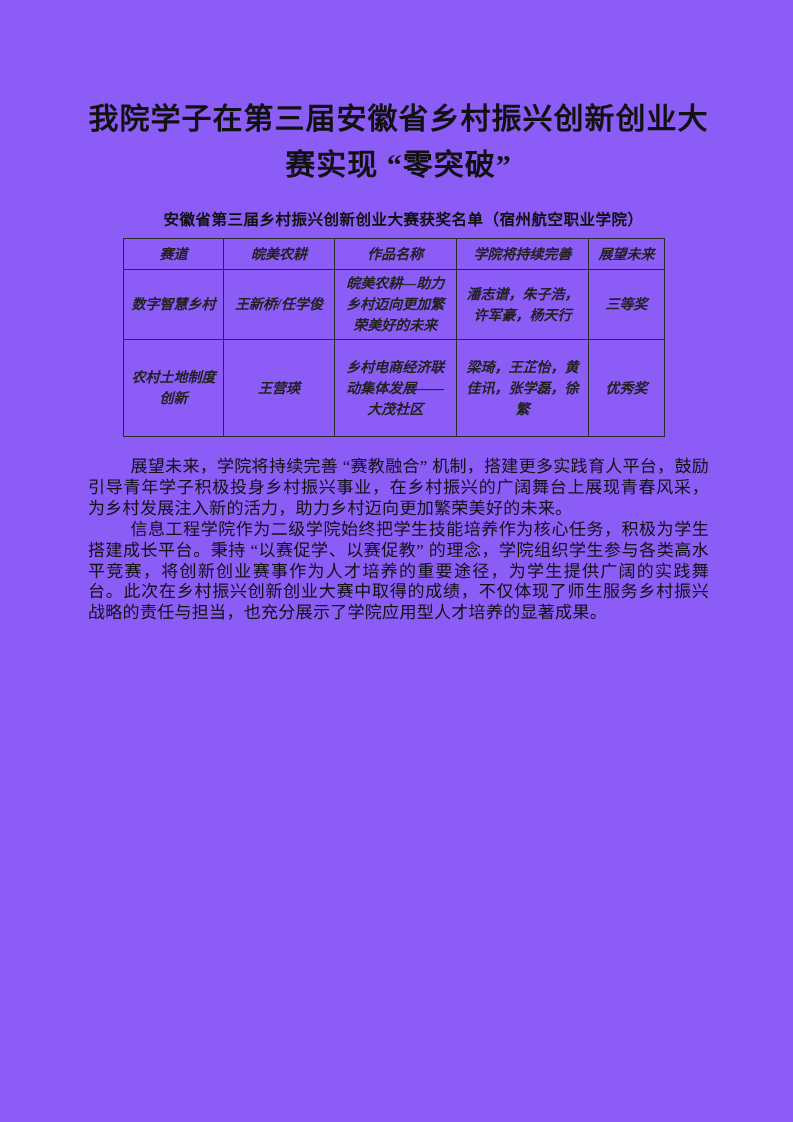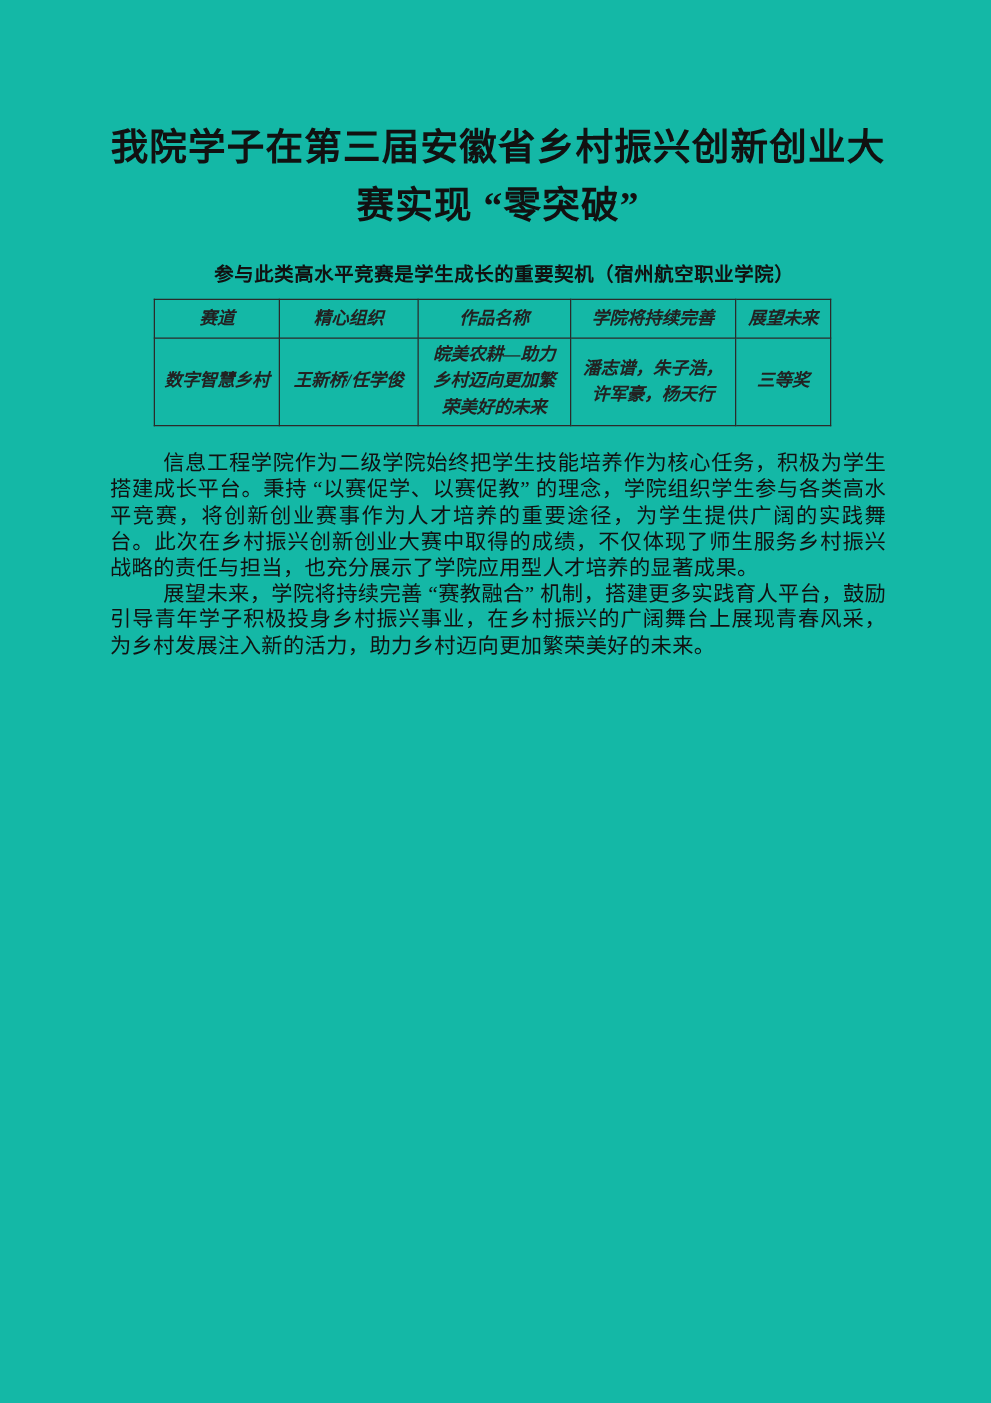--- a/index.html
+++ b/index.html
@@ -3,21 +3,21 @@
 <meta charset="utf-8">
 <style>
   html, body { margin: 0; padding: 0; }
   body {
     width: 793px; height: 1122px;
     background: #e9e9e9;
     font-family: "Liberation Serif", "DejaVu Serif", serif;
   }
   .page {
     width: 793px; height: 1122px;
-    background: #14b8a6;
+    background: #8b5cf6;
     box-sizing: border-box;
     padding: 96px 84px 40px 88px;
     color: #111111;
     overflow: hidden;
   }
   .doc-title {
     margin: 0 0 16px 0;
     font-size: 30px;
     line-height: 46px;
     font-weight: 700;
@@ -71,49 +71,56 @@
   .col-award   { width: 14.0%; }
 </style>
 </head>
 <body>
 
 <div class="page">
 
   <h1 class="doc-title">我院学子在第三届安徽省乡村振兴创新创业大赛实现 “零突破”</h1>
 
 
-  <div class="table-caption">参与此类高水平竞赛是学生成长的重要契机（宿州航空职业学院）</div>
+  <div class="table-caption">安徽省第三届乡村振兴创新创业大赛获奖名单（宿州航空职业学院）</div>
 
   <table class="awards-table">
     <colgroup>
       <col class="col-track">
       <col class="col-teacher">
       <col class="col-work">
       <col class="col-members">
       <col class="col-award">
     </colgroup>
     <thead>
       <tr>
         <th>赛道</th>
-        <th>精心组织</th>
+        <th>皖美农耕</th>
         <th>作品名称</th>
         <th>学院将持续完善</th>
         <th>展望未来</th>
       </tr>
     </thead>
     <tbody>
       <tr class="data-row-1">
         <td>数字智慧乡村</td>
         <td>王新桥/任学俊</td>
         <td>皖美农耕—助力乡村迈向更加繁荣美好的未来</td>
         <td>潘志谱，朱子浩，许军豪，杨天行</td>
         <td>三等奖</td>
       </tr>
+      <tr class="data-row-2">
+        <td>农村土地制度创新</td>
+        <td>王营瑛</td>
+        <td>乡村电商经济联动集体发展——大茂社区</td>
+        <td>梁琦，王芷怡，黄佳讯，张学磊，徐繁</td>
+        <td>优秀奖</td>
+      </tr>
     </tbody>
   </table>
 
 
 
+  <p class="body-para">展望未来，学院将持续完善 “赛教融合” 机制，搭建更多实践育人平台，鼓励引导青年学子积极投身乡村振兴事业，在乡村振兴的广阔舞台上展现青春风采，为乡村发展注入新的活力，助力乡村迈向更加繁荣美好的未来。</p>
+
   <p class="body-para">信息工程学院作为二级学院始终把学生技能培养作为核心任务，积极为学生搭建成长平台。秉持 “以赛促学、以赛促教” 的理念，学院组织学生参与各类高水平竞赛，将创新创业赛事作为人才培养的重要途径，为学生提供广阔的实践舞台。此次在乡村振兴创新创业大赛中取得的成绩，不仅体现了师生服务乡村振兴战略的责任与担当，也充分展示了学院应用型人才培养的显著成果。</p>
-
-  <p class="body-para">展望未来，学院将持续完善 “赛教融合” 机制，搭建更多实践育人平台，鼓励引导青年学子积极投身乡村振兴事业，在乡村振兴的广阔舞台上展现青春风采，为乡村发展注入新的活力，助力乡村迈向更加繁荣美好的未来。</p>
 
 </div>
 
 </body></html>

